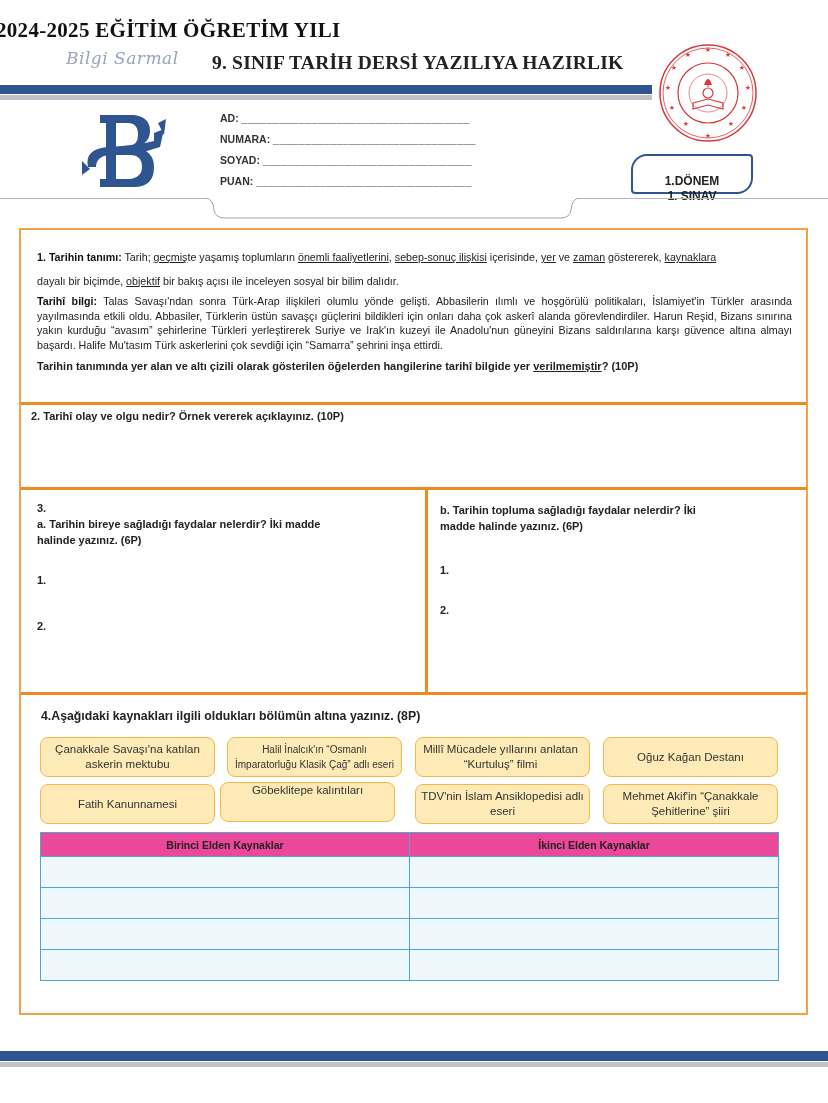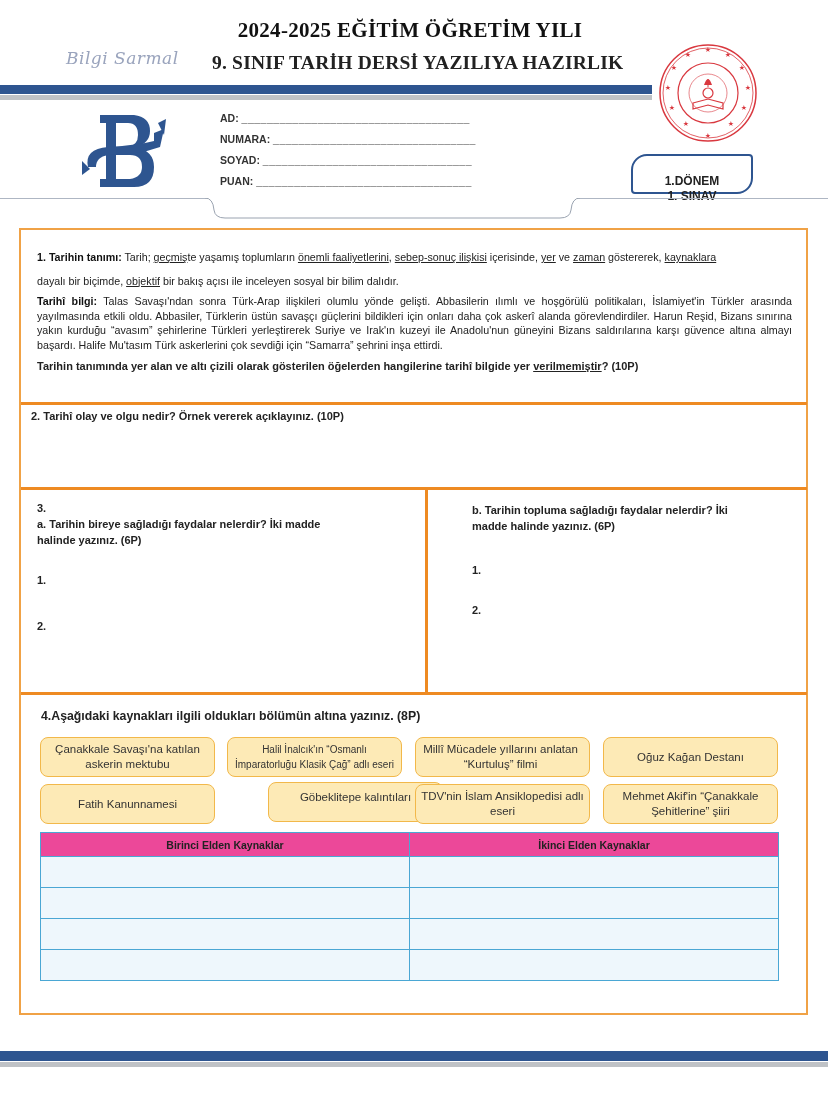--- a/index.html
+++ b/index.html
@@ -2,21 +2,21 @@
 <html><head>
 <meta charset="utf-8">
 <style>
   * { box-sizing: border-box; margin: 0; padding: 0; }
   html, body { width: 828px; height: 1103px; background: #ffffff; overflow: hidden; }
   body { position: relative; font-family: "Liberation Sans", sans-serif; color: #222; }
 
   .abs { position: absolute; }
 
   
-  .title1 { left: 0; width: 828px; top: 18px; text-align: center; font-family: "Liberation Serif", serif; font-weight: bold; font-size: 21px; color: #111; letter-spacing: 0.3px; }
+  .title1 { left: 0; width: 828px; top: 18px; font-family: "Liberation Serif", serif; font-weight: bold; font-size: 21px; color: #111; letter-spacing: 0.3px; }
   .title1 span { display: inline-block; transform: translateX(-4px); }
   .title2 { left: 212px; top: 52px; font-family: "Liberation Serif", serif; font-weight: bold; font-size: 19.5px; color: #222; letter-spacing: 0.2px; }
   .signature { left: 66px; top: 48px; font-family: "DejaVu Serif", serif; font-style: italic; font-size: 17px; color: #9aa4bd; letter-spacing: 0.5px; }
 
   .bar-blue { left: 0; top: 85px; width: 652px; height: 9px; background: #2e5590; }
   .bar-gray { left: 0; top: 95px; width: 652px; height: 5px; background: #bfc2c6; }
 
   .seal { left: 658px; top: 43px; width: 100px; height: 100px; }
 
   .logo { left: 78px; top: 111px; width: 90px; height: 80px; }
@@ -45,21 +45,21 @@
   .div1 { left: 21px; top: 402px; width: 786px; }
   .div2 { left: 21px; top: 487px; width: 786px; }
   .div3 { left: 21px; top: 692px; width: 786px; }
   .v-div { left: 425px; top: 488px; width: 3px; height: 206px; background: #ee8a22; }
 
   .q2 { left: 31px; top: 410px; font-size: 11px; font-weight: bold; color: #222; }
 
   .q3a { left: 37px; top: 500px; width: 330px; font-size: 11px; font-weight: bold; line-height: 16px; color: #222; }
   .q3a .n1 { margin-top: 24px; }
   .q3a .n2 { margin-top: 30px; }
-  .q3b { left: 440px; top: 502px; width: 340px; font-size: 11px; font-weight: bold; line-height: 16px; color: #222; margin-left: 32px; }
+  .q3b { left: 440px; top: 502px; width: 340px; font-size: 11px; font-weight: bold; line-height: 16px; color: #222; }
   .q3b .n1 { margin-top: 28px; }
   .q3b .n2 { margin-top: 24px; }
 
   .q4-title { left: 41px; top: 709px; font-size: 12.3px; font-weight: bold; color: #222; }
 
   .chip { position: absolute; width: 175px; height: 40px; background: #fdeab6; border: 1.2px solid #f2b84a; border-radius: 8px; display: flex; align-items: center; justify-content: center; text-align: center; font-size: 11.5px; line-height: 15px; color: #333; padding: 0 4px; }
   .chip.small { font-size: 10px; line-height: 15px; }
 
   .src-table { left: 40px; top: 832px; width: 739px; border-collapse: collapse; font-size: 10.5px; }
   .src-table th { background: #ec4899; height: 24px; font-weight: bold; color: #222; border: 1.5px solid #4aa7d4; }
@@ -159,21 +159,21 @@
 </div>
 <div class="abs h-div div3"></div>
 
 <div class="abs q4-title">4.Aşağıdaki kaynakları ilgili oldukları bölümün altına yazınız. (8P)</div>
 
 <div class="chip" style="left:40px;top:737px;">Çanakkale Savaşı'na katılan askerin mektubu</div>
 <div class="chip small" style="left:227px;top:737px;">Halil İnalcık'ın “Osmanlı İmparatorluğu Klasik Çağ” adlı eseri</div>
 <div class="chip" style="left:415px;top:737px;justify-content:flex-start;text-align:center;padding-left:0;">Millî Mücadele yıllarını anlatan “Kurtuluş” filmi</div>
 <div class="chip" style="left:603px;top:737px;">Oğuz Kağan Destanı</div>
 <div class="chip" style="left:40px;top:784px;">Fatih Kanunnamesi</div>
-<div class="chip" style="left:220px;top:782px;align-items:flex-start;padding-top:7px;margin-left:48px;">Göbeklitepe kalıntıları</div>
+<div class="chip" style="left:220px;top:782px;align-items:flex-start;">Göbeklitepe kalıntıları</div>
 <div class="chip" style="left:415px;top:784px;">TDV'nin İslam Ansiklopedisi adlı eseri</div>
 <div class="chip" style="left:603px;top:784px;">Mehmet Akif'in “Çanakkale Şehitlerine” şiiri</div>
 
 <table class="abs src-table">
   <thead>
     <tr>
       <th style="width:50%;">Birinci Elden Kaynaklar</th>
       <th style="width:50%;">İkinci Elden Kaynaklar</th>
     </tr>
   </thead>

